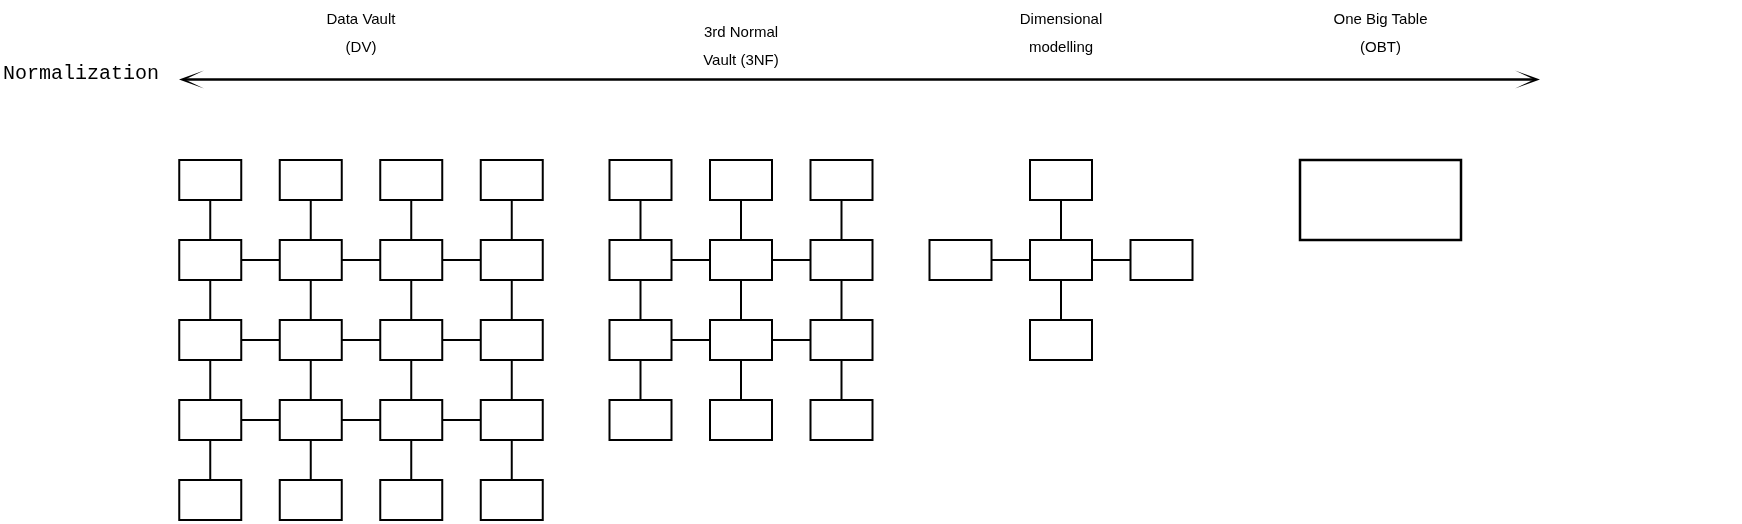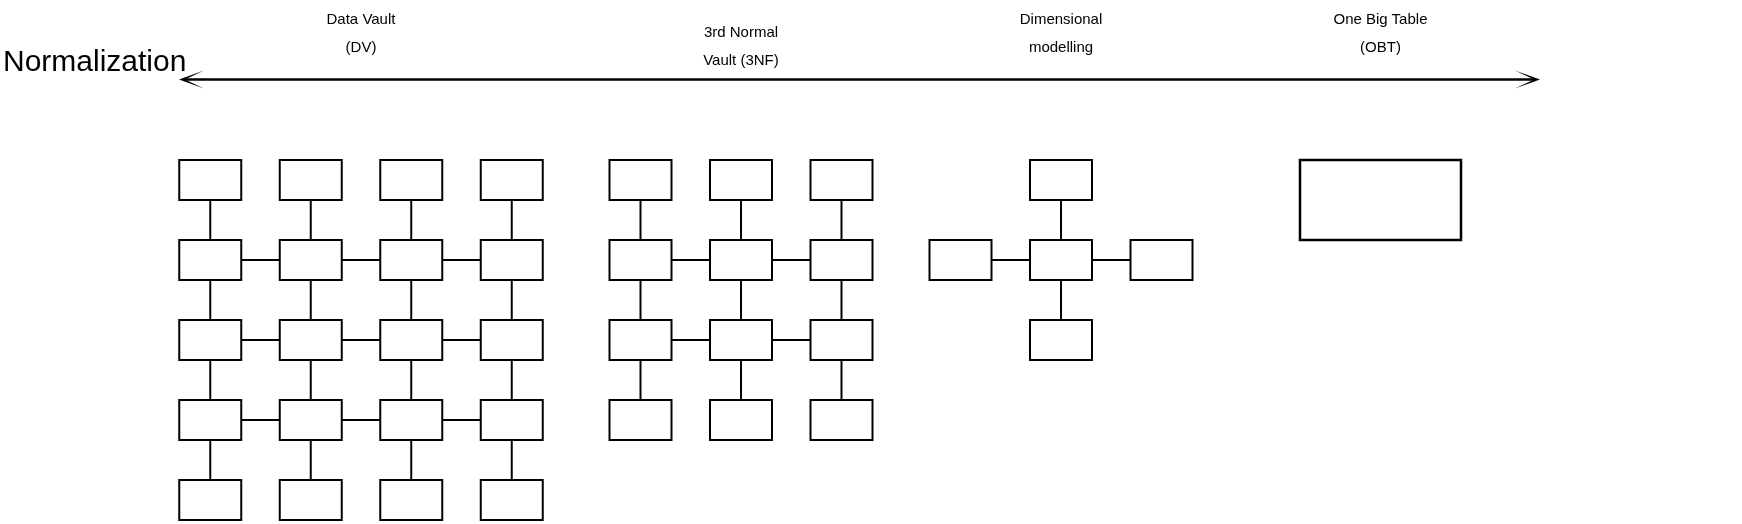--- a/index.html
+++ b/index.html
@@ -18,24 +18,25 @@
     overflow: hidden;
     background: #ffffff;
   }
   .stage > svg {
     position: absolute;
     left: 0;
     top: 0;
   }
   .axis-label {
     position: absolute;
-    top: 47px;
-    font-size: 30px;
+    top: 60px;
+    font-size: 20px;
     line-height: 28px;
     white-space: nowrap;
+    font-family: Liberation Mono, monospace;
   }
   .axis-label.left  { left: 3px; }
   .axis-label.right { right: 1px; }
   .model-label {
     position: absolute;
     top: 5px;
     transform: translateX(-50%);
     font-size: 15px;
     line-height: 28px;
     text-align: center;

